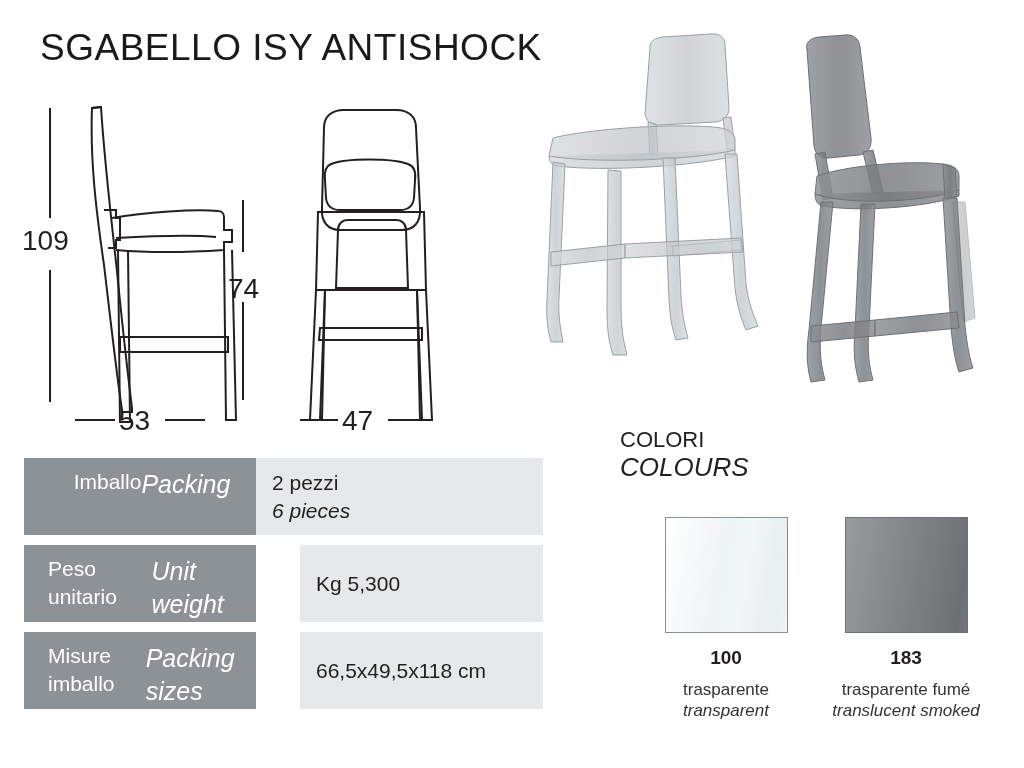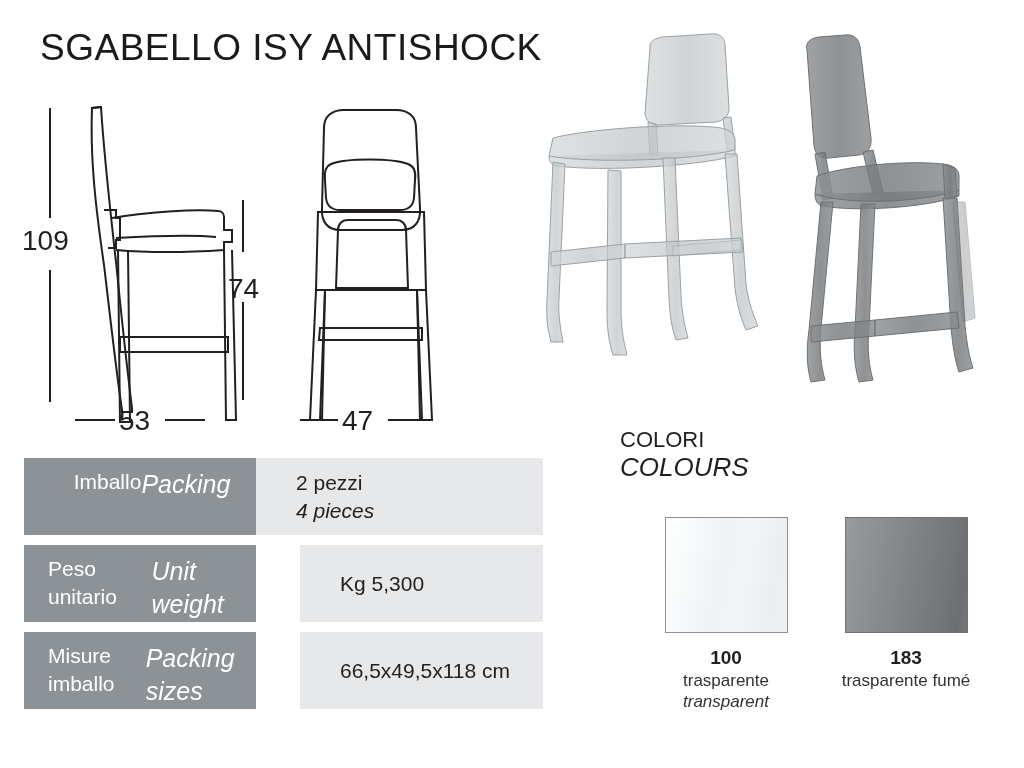--- a/index.html
+++ b/index.html
@@ -53,21 +53,21 @@
     display: flex;
     flex-direction: row;
     justify-content: center;
   }
   .spec-label .it  { font-size: 21px; line-height: 1.32; font-style: normal; }
   .spec-label .en  { font-size: 25px; line-height: 1.32; font-style: italic; }
   .spec-value {
     flex: 1;
     background: #e7e8ea;
     color: #231f20;
-    padding-left: 40px;
+    padding-left: 16px;
     display: flex;
     flex-direction: column;
     justify-content: center;
   }
   .spec-value .it { font-size: 21px; line-height: 1.32; }
   .spec-value .en { font-size: 21px; line-height: 1.32; font-style: italic; }
   .spec-value.single { justify-content: center; margin-left: 44px; }
 
   
   #photos {
@@ -113,21 +113,21 @@
       #989a9c 0%, #8f9295 20%, #818588 48%, #77797c 72%, #6d7073 92%, #75777a 100%);
     border-color: #6f7174;
   }
   .swatch-code {
     margin-top: 14px;
     font-size: 19px;
     font-weight: bold;
     color: #231f20;
   }
   .swatch-name-it {
-    margin-top: 1px;
+    margin-top: 10px;
     font-size: 17px;
     color: #333333;
     line-height: 1.28;
   }
   .swatch-name-en {
     font-size: 17px;
     font-style: italic;
     color: #333333;
     line-height: 1.28;
   }
@@ -296,21 +296,21 @@
 
   <div id="spec-table">
 
     <div class="spec-row">
       <div class="spec-label">
         <span class="it">Imballo</span>
         <span class="en">Packing</span>
       </div>
       <div class="spec-value">
         <span class="it">2 pezzi</span>
-        <span class="en">4 pieces</span>
+        <span class="en">6 pieces</span>
       </div>
     </div>
 
     <div class="spec-row">
       <div class="spec-label">
         <span class="it">Peso unitario</span>
         <span class="en">Unit weight</span>
       </div>
       <div class="spec-value single">
         <span class="it">Kg 5,300</span>
@@ -341,18 +341,19 @@
         <div class="swatch-box sw-100"></div>
         <div class="swatch-code">100</div>
         <div class="swatch-name-it">trasparente</div>
         <div class="swatch-name-en">transparent</div>
       </div>
 
       <div class="swatch-cell">
         <div class="swatch-box sw-183"></div>
         <div class="swatch-code">183</div>
         <div class="swatch-name-it">trasparente fumé</div>
+        <div class="swatch-name-en">translucent smoked</div>
       </div>
 
     </div>
   </div>
 
 </div>
 
 </body></html>

